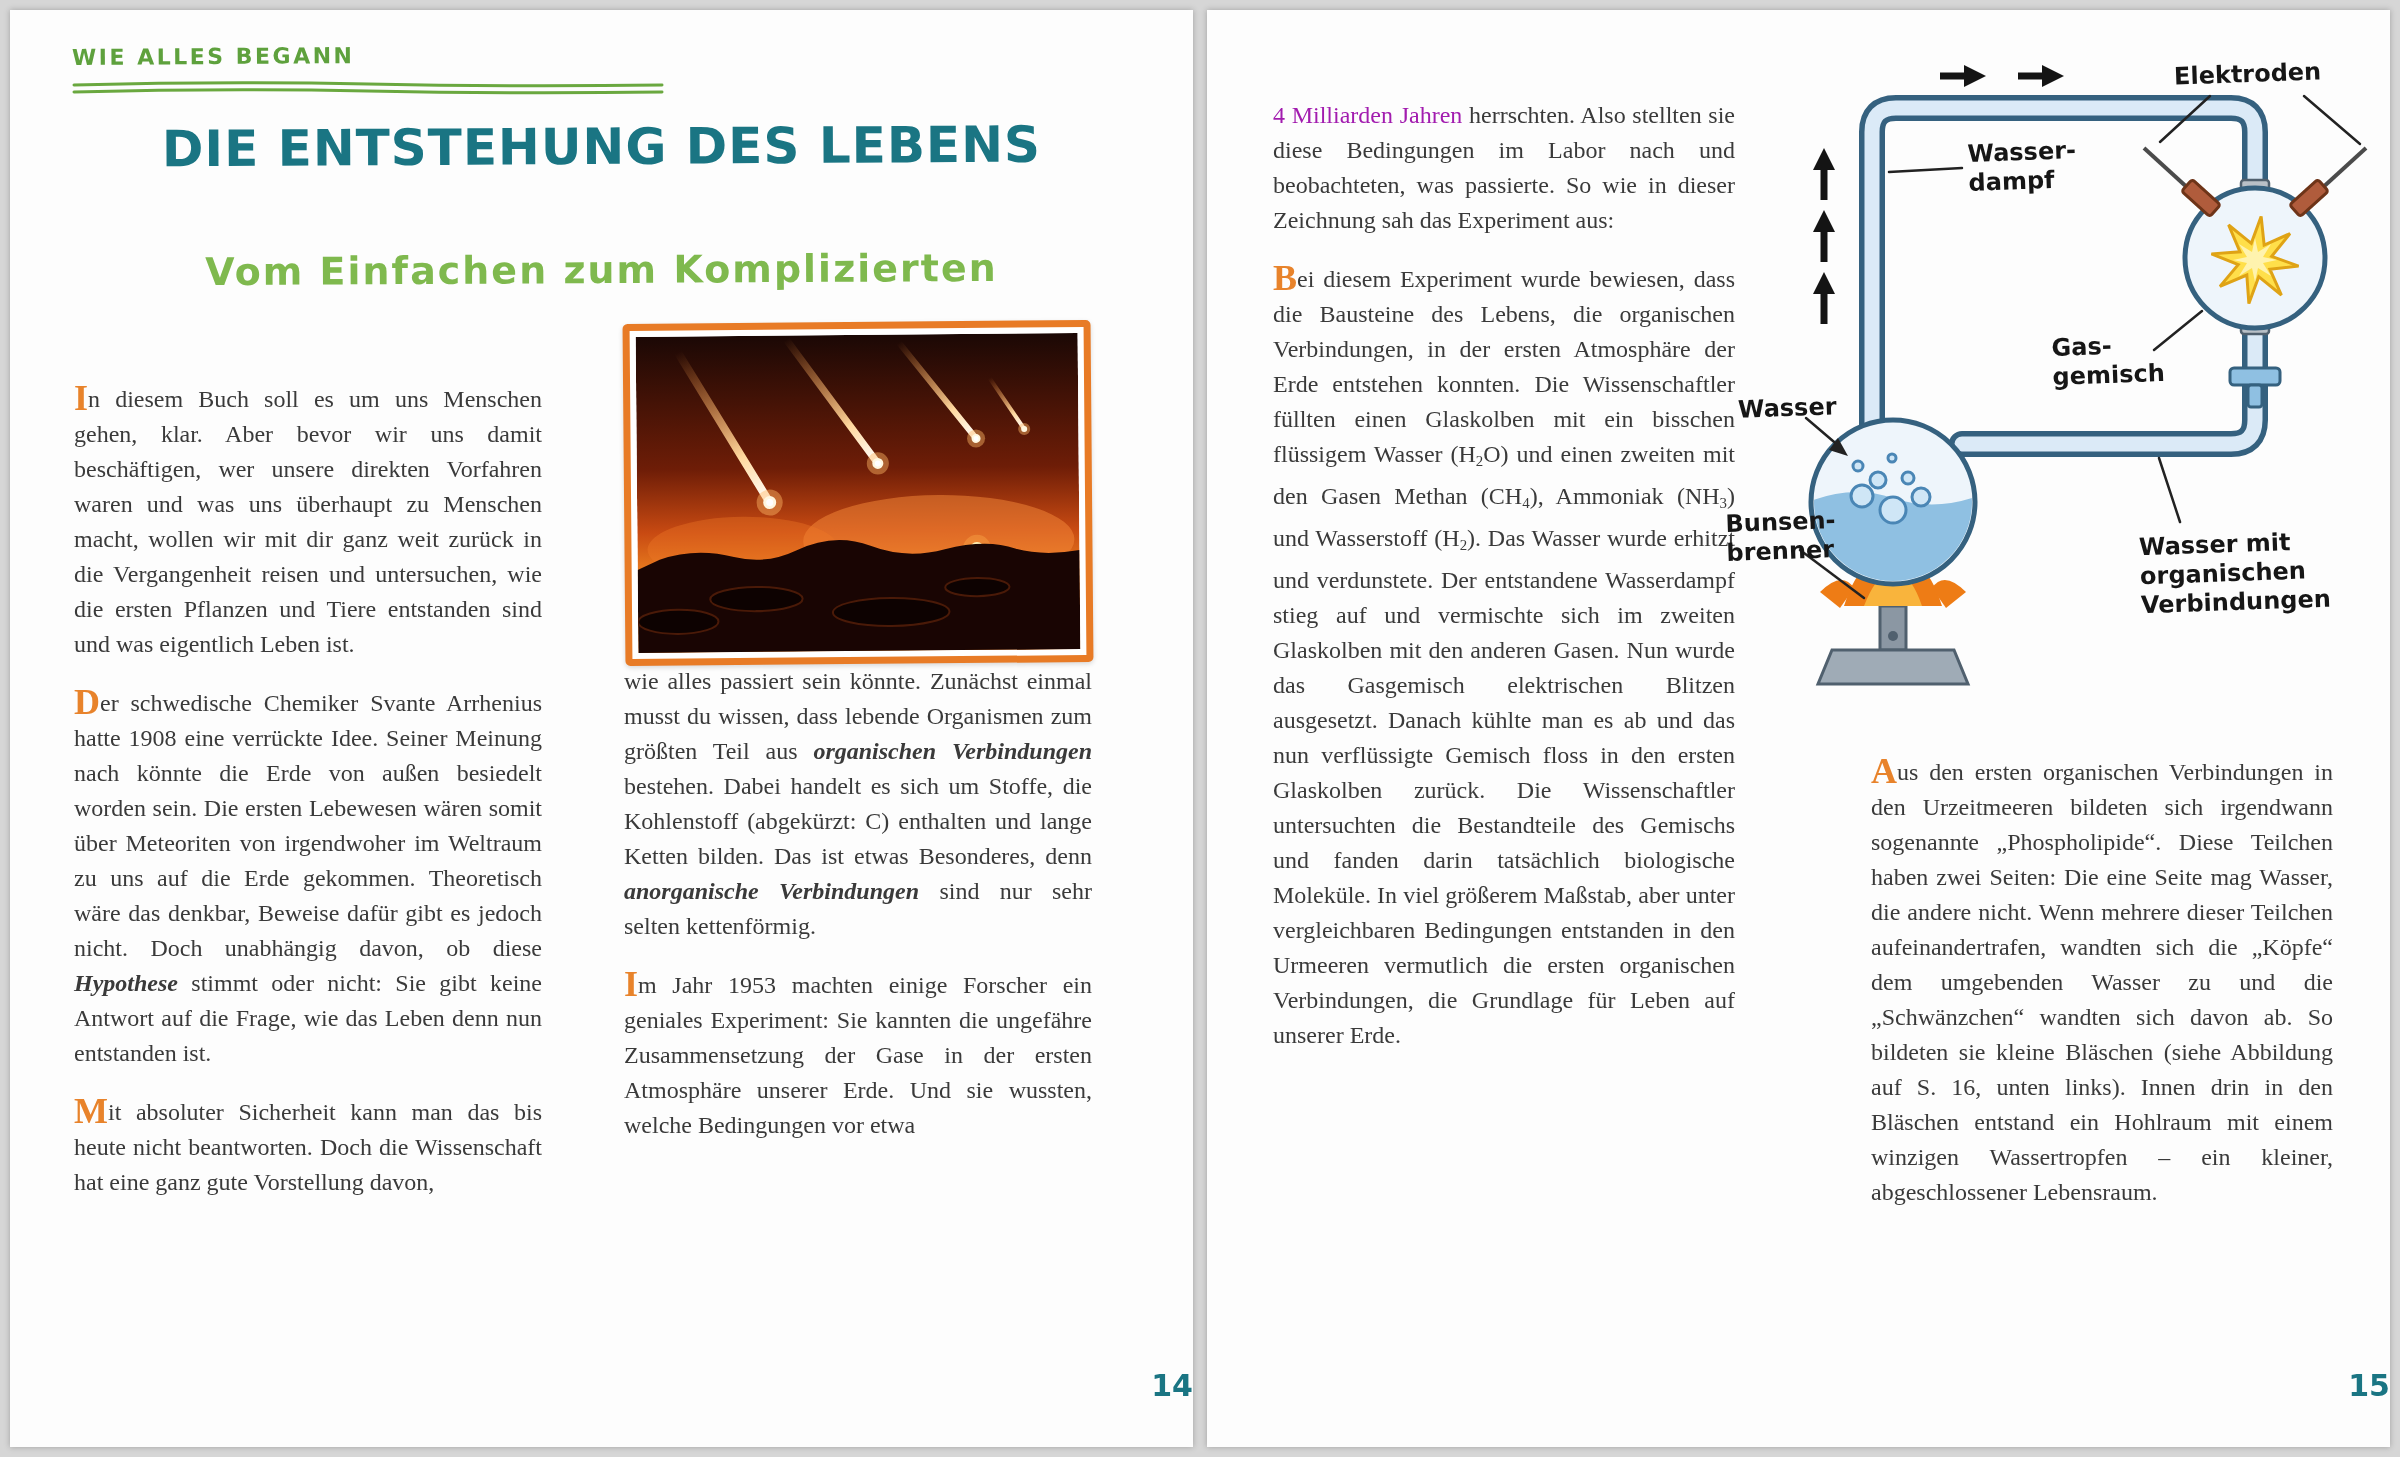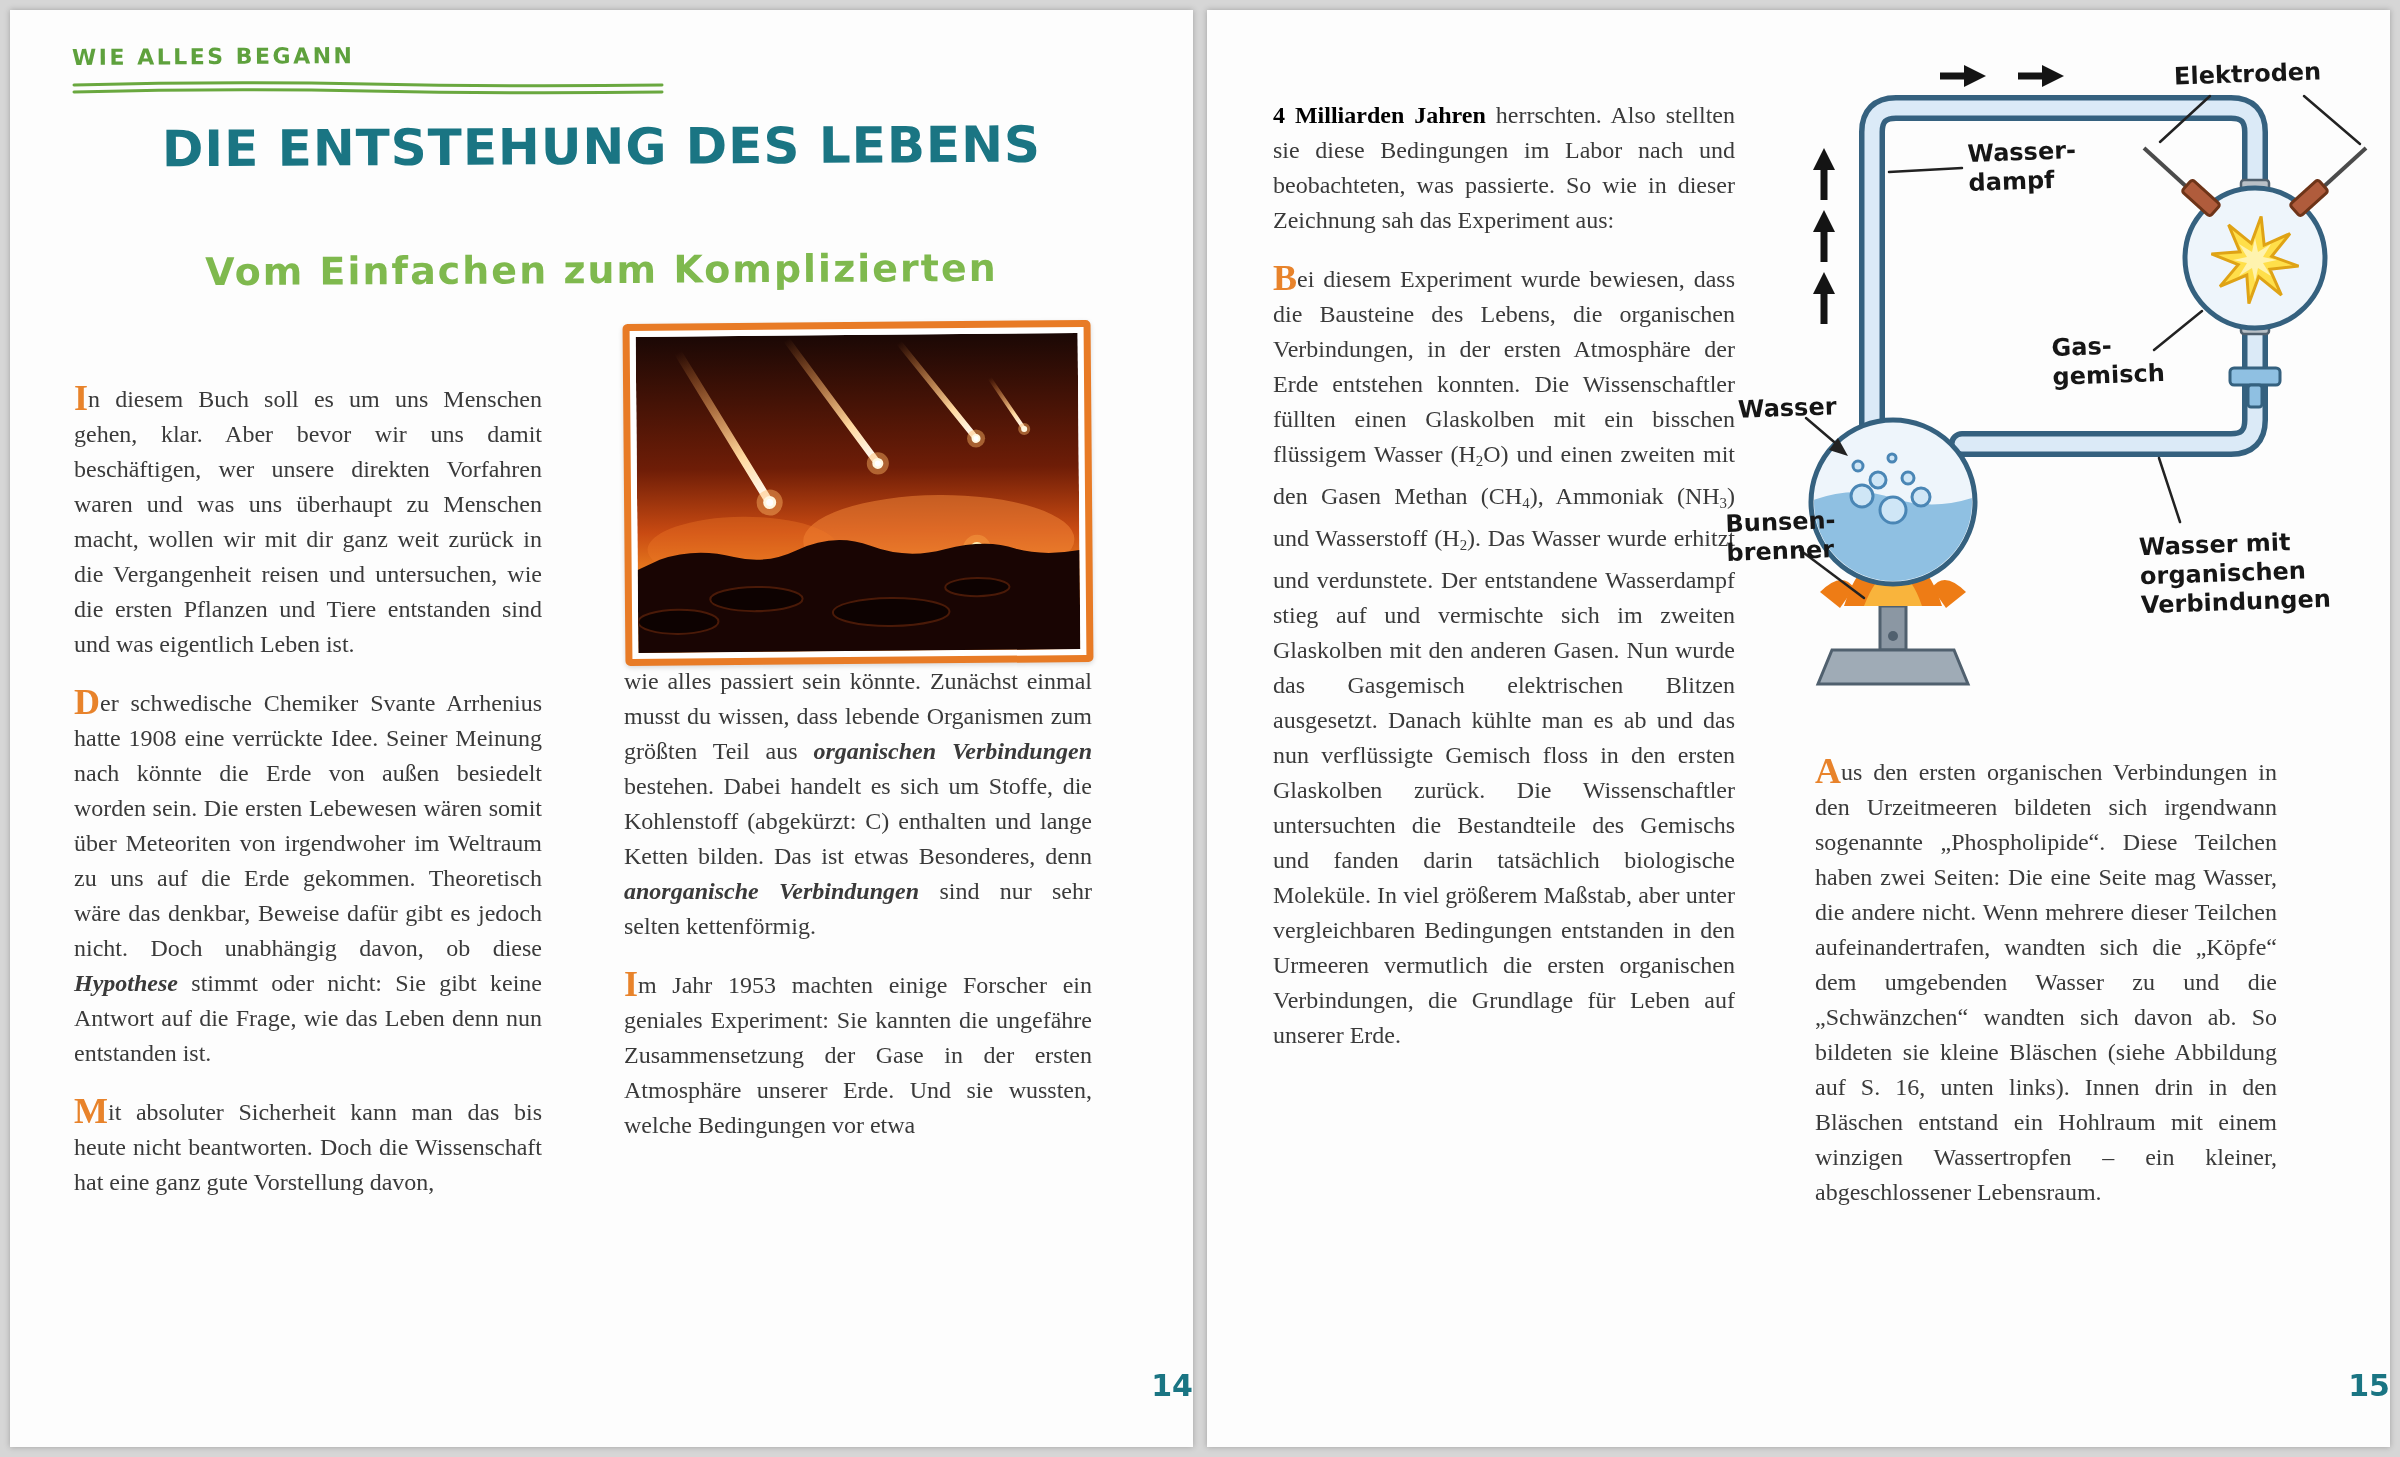--- a/index.html
+++ b/index.html
@@ -20,27 +20,27 @@
          letter-spacing:1px;color:#1a7583;transform:rotate(-.3deg);}
   .subtitle{position:absolute;left:0;top:238px;width:100%;margin:0;text-align:center;
          font-family:"DejaVu Sans","Liberation Sans",sans-serif;font-weight:bold;font-size:38px;
          letter-spacing:2px;color:#7fb94e;transform:rotate(-.3deg);}
 
   
   .col{position:absolute;font-size:24px;line-height:35px;}
   .col p{margin:0 0 24px;text-align:justify;hyphens:auto;-webkit-hyphens:auto;}
   .init{color:#e8832b;font-weight:bold;font-size:1.5em;line-height:0;vertical-align:-.08em;}
   .b{font-weight:bold;font-style:italic;}
-  .accent{color:#000000;font-weight:bold;}
+  .accent{color:#a21caf;}
   .sub{font-size:.62em;vertical-align:-.28em;}
 
   .col-a14{left:64px;top:372px;width:468px;}
   .col-b14{left:614px;top:312px;width:468px;}
   .col-a15{left:66px;top:88px;width:462px;}
-  .col-b15{left:608px;top:745px;width:462px;}
+  .col-b15{left:664px;top:745px;width:462px;}
 
   .pagenum{position:absolute;bottom:44px;left:0;width:100%;text-align:right;
            font-family:"DejaVu Sans","Liberation Sans",sans-serif;font-weight:bold;
            font-size:30px;color:#1a7583;}
 
   
   .photo-frame{margin:0;box-sizing:border-box;width:100%;border:7px solid #e87b26;border-radius:5px;
                padding:6px;background:#fff;transform:rotate(-.5deg);box-shadow:0 2px 5px rgba(0,0,0,.15);}
   .photo-frame svg{display:block;width:100%;height:auto;}
   .caption-row{display:flex;align-items:flex-start;margin:12px 0 14px;}

